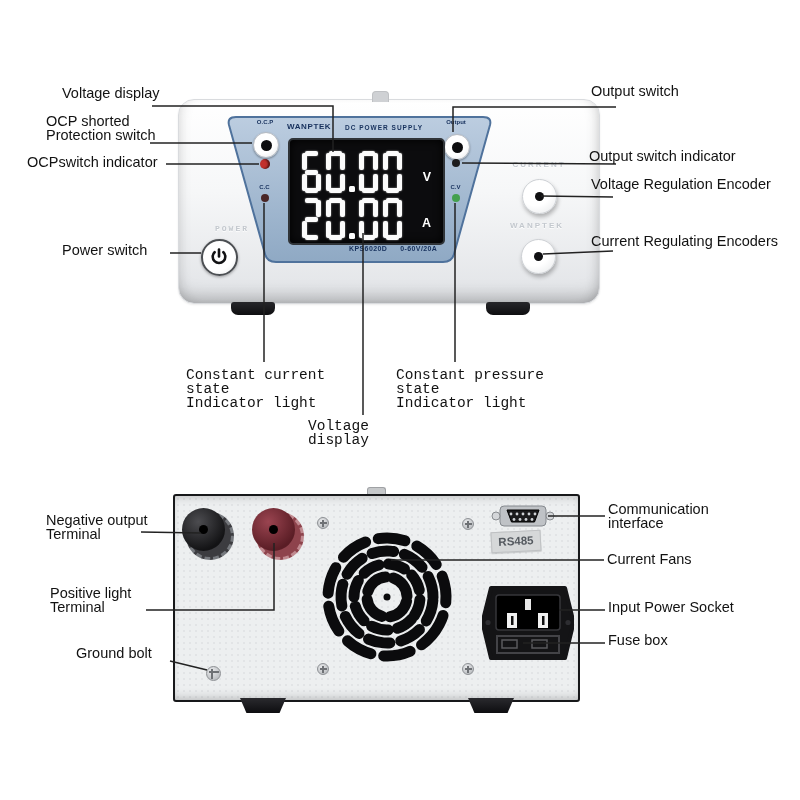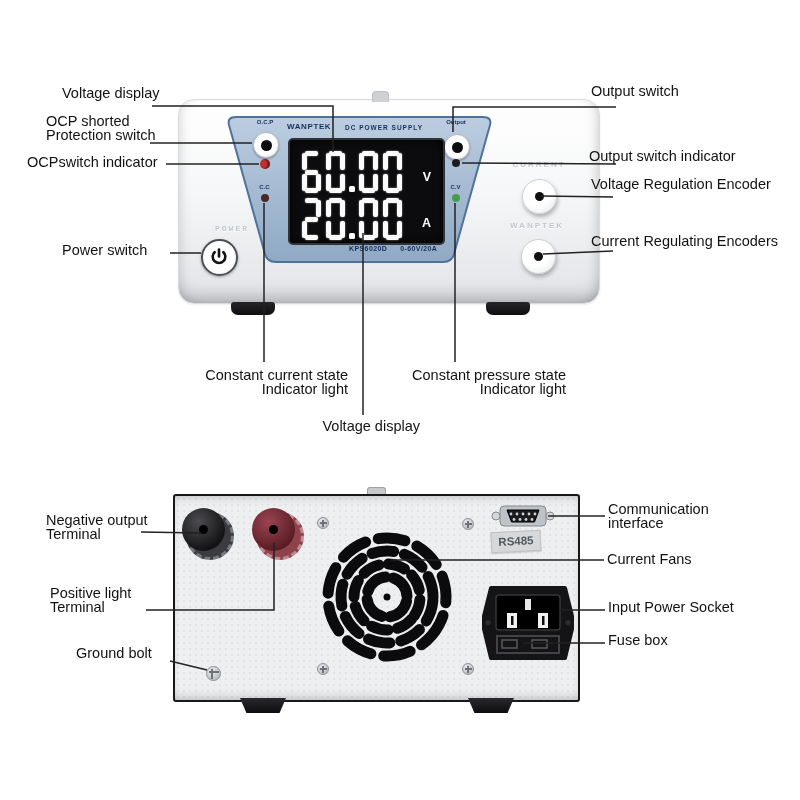--- a/index.html
+++ b/index.html
@@ -1,21 +1,21 @@
 <!DOCTYPE html>
 <html><head>
 <meta charset="utf-8">
 <style>
   html,body{margin:0;padding:0;background:#fff;}
   .stage{position:relative;width:800px;height:800px;background:#fff;overflow:hidden;
          font-family:"Liberation Sans",sans-serif;}
 
   
   .lbl{position:absolute;font-size:14.5px;line-height:14px;color:#121212;z-index:6;white-space:nowrap;}
-  .lbl.center{text-align:right;white-space:normal;}
+  .lbl.center{text-align:left;white-space:normal;font-family:Liberation Mono, monospace;}
   .lbl span{display:block;}
 
   
   .lines{position:absolute;left:0;top:0;z-index:5;pointer-events:none;}
 
   
   .dev-front{position:absolute;left:178px;top:99px;width:420px;height:203px;z-index:1;
     background:linear-gradient(180deg,#ffffff 0%,#f6f7f8 45%,#e4e6e9 92%,#d9dbde 100%);
     border:1px solid #d9dbde;border-radius:16px;
     box-shadow:inset -10px 0 14px -10px rgba(0,0,0,.20), inset 10px 0 14px -10px rgba(0,0,0,.14),

